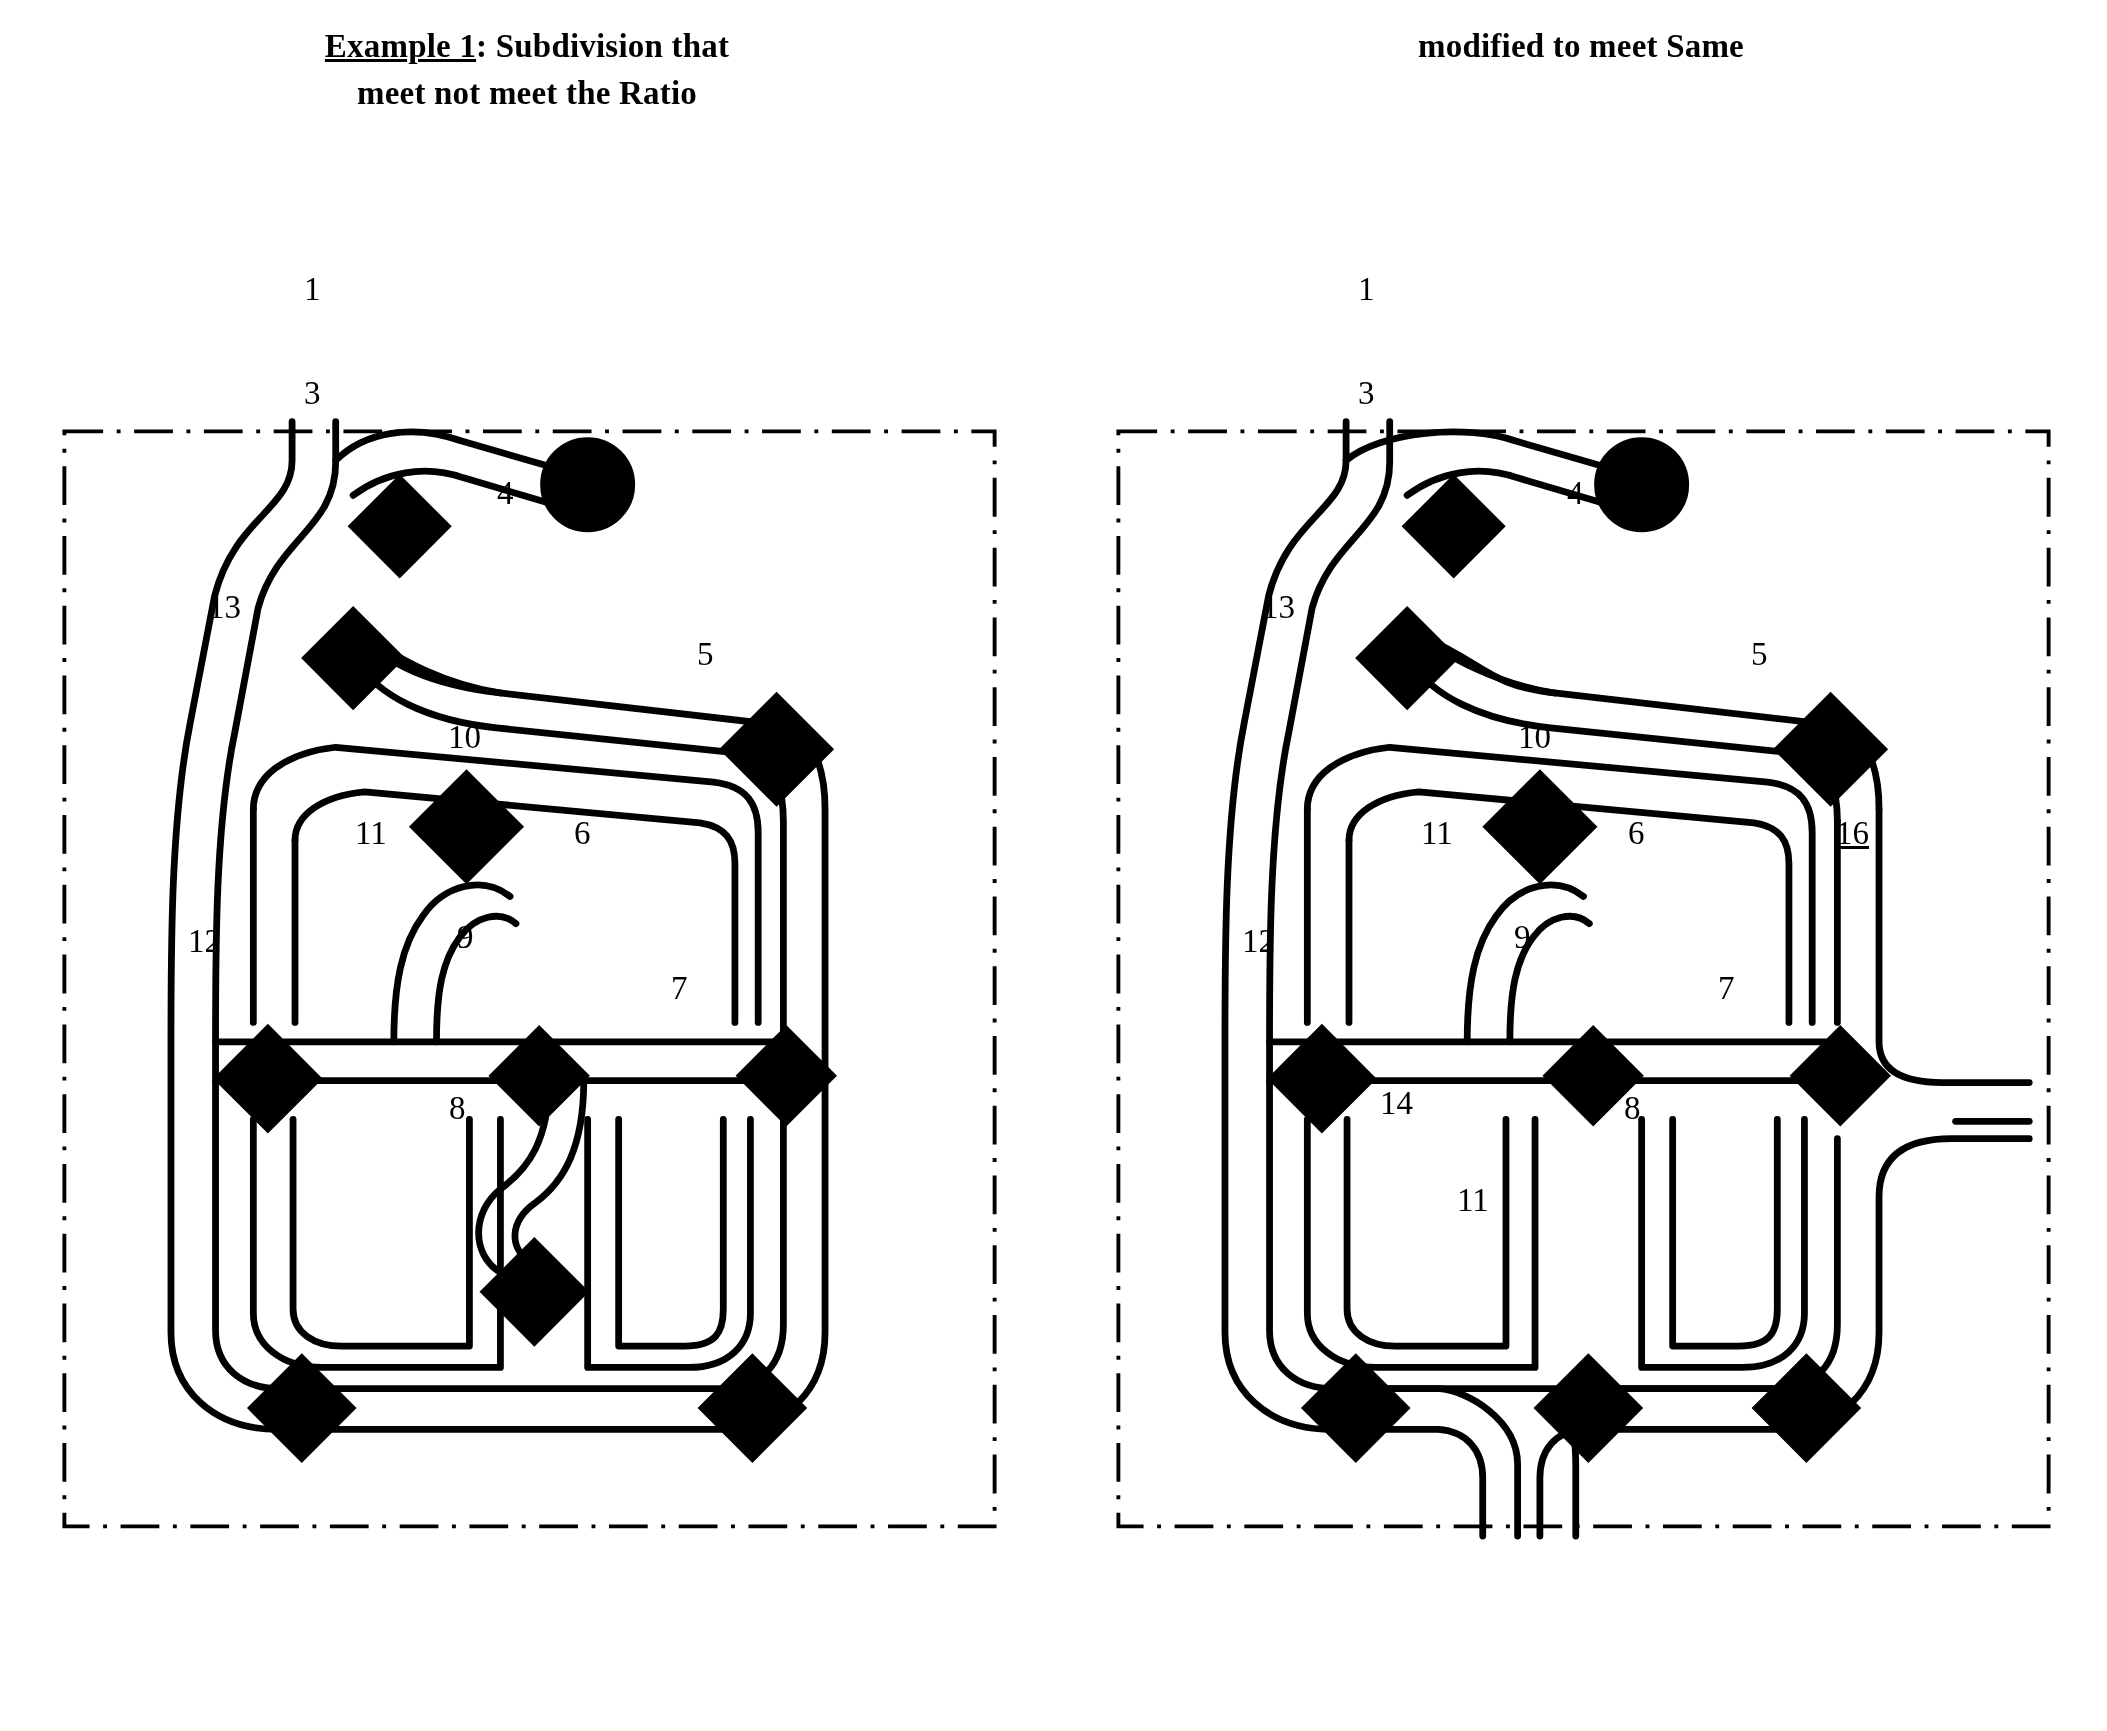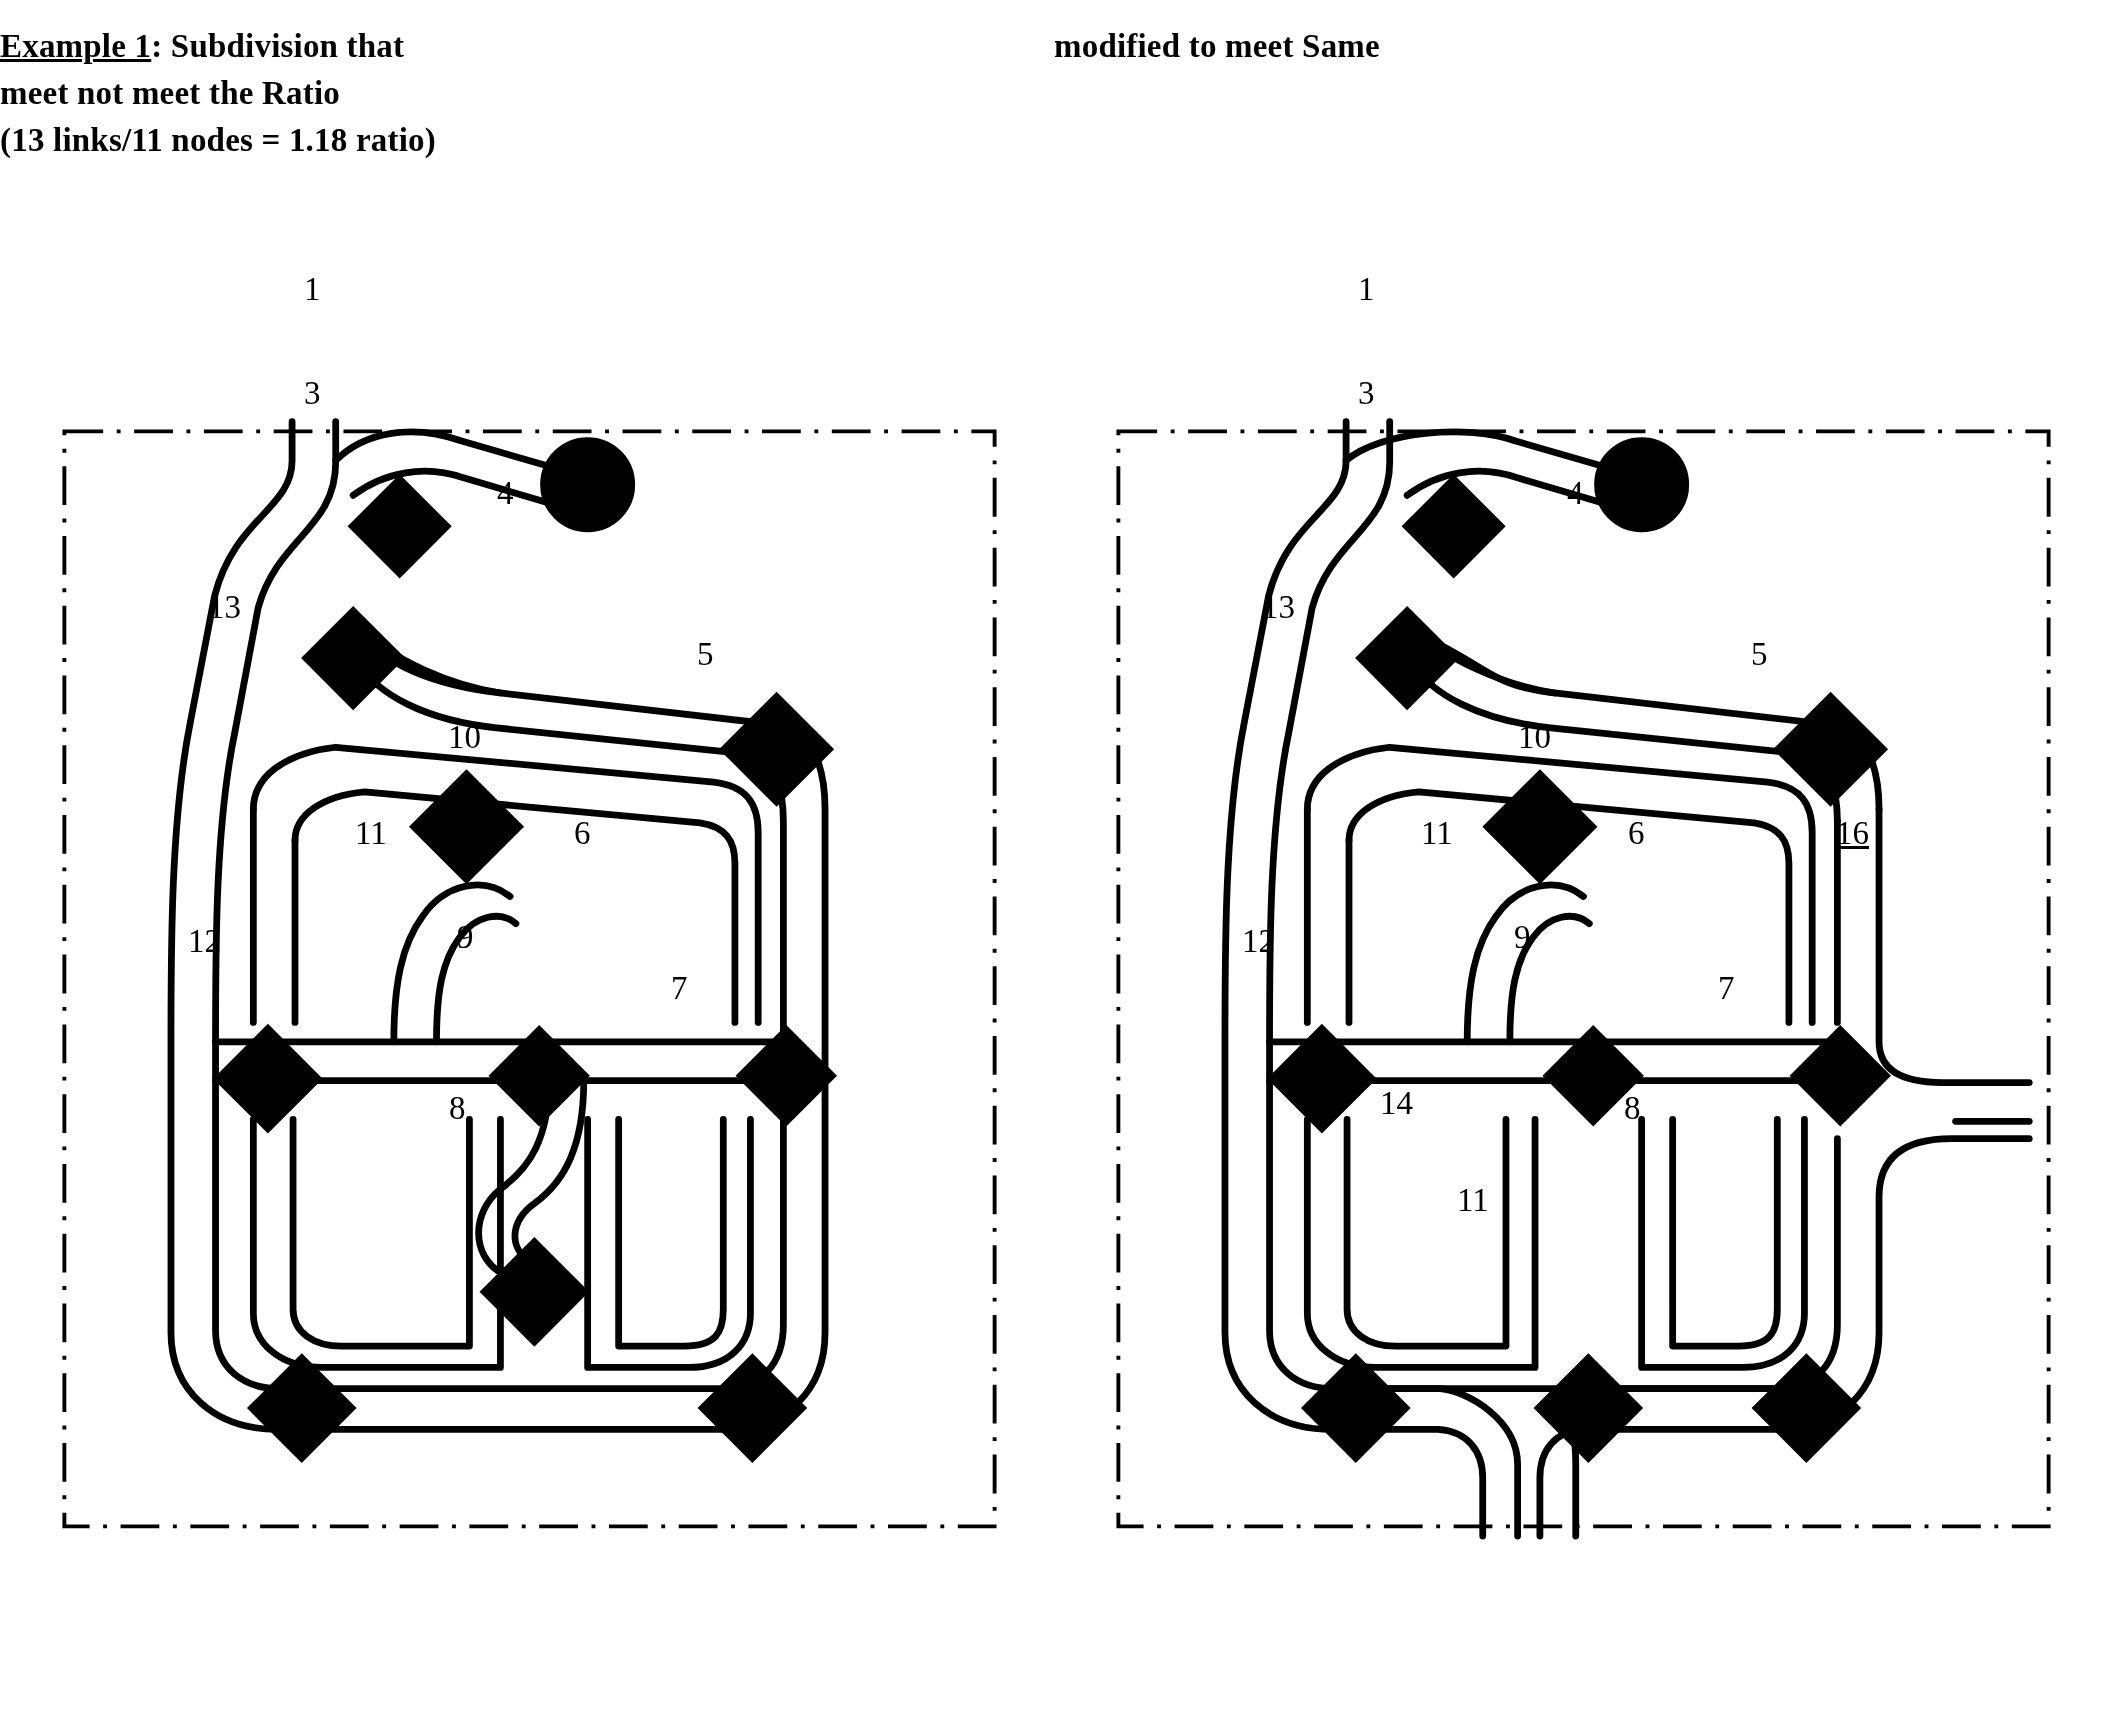--- a/index.html
+++ b/index.html
@@ -26,21 +26,21 @@
     height: 1732px;
   }
   .panel-left  { left: 0; }
   .panel-right { left: 1054px; }
 
   .caption {
     position: absolute;
     top: 23px;
     left: 0;
     width: 100%;
-    text-align: left;
+    text-align: center;
     font-size: 33px;
     line-height: 1.42;
     font-weight: bold;
     letter-spacing: 0.2px;
   }
   .caption .ul { text-decoration: underline; }
   .caption .ln { display: block; white-space: nowrap; }
 
   .figure {
     position: absolute;
@@ -65,21 +65,20 @@
 
 <div class="page">
 
   <div class="panel panel-left">
 
     <div class="caption">
       <span class="ln">
         <span class="ul">Example 1</span><span>: Subdivision that</span>
       </span>
       <span class="ln">meet not meet the Ratio</span>
-      <span class="ln">(13 links/11 nodes = 1.18 ratio)</span>
     </div>
 
     <div class="figure">
       <svg viewBox="0 0 1000 1180" xmlns="http://www.w3.org/2000/svg">
 
         <path d="M 20 30 L 980 30 L 980 1160 L 20 1160 Z" fill="none" stroke="#000" stroke-width="4" stroke-dasharray="40 14 4 14"></path>
 
         <g fill="none" stroke="#000" stroke-width="7" stroke-linejoin="round" stroke-linecap="round">
 
           <path d="M 255 20 L 255 60 C 255 110 195 120 175 200 L 150 330

